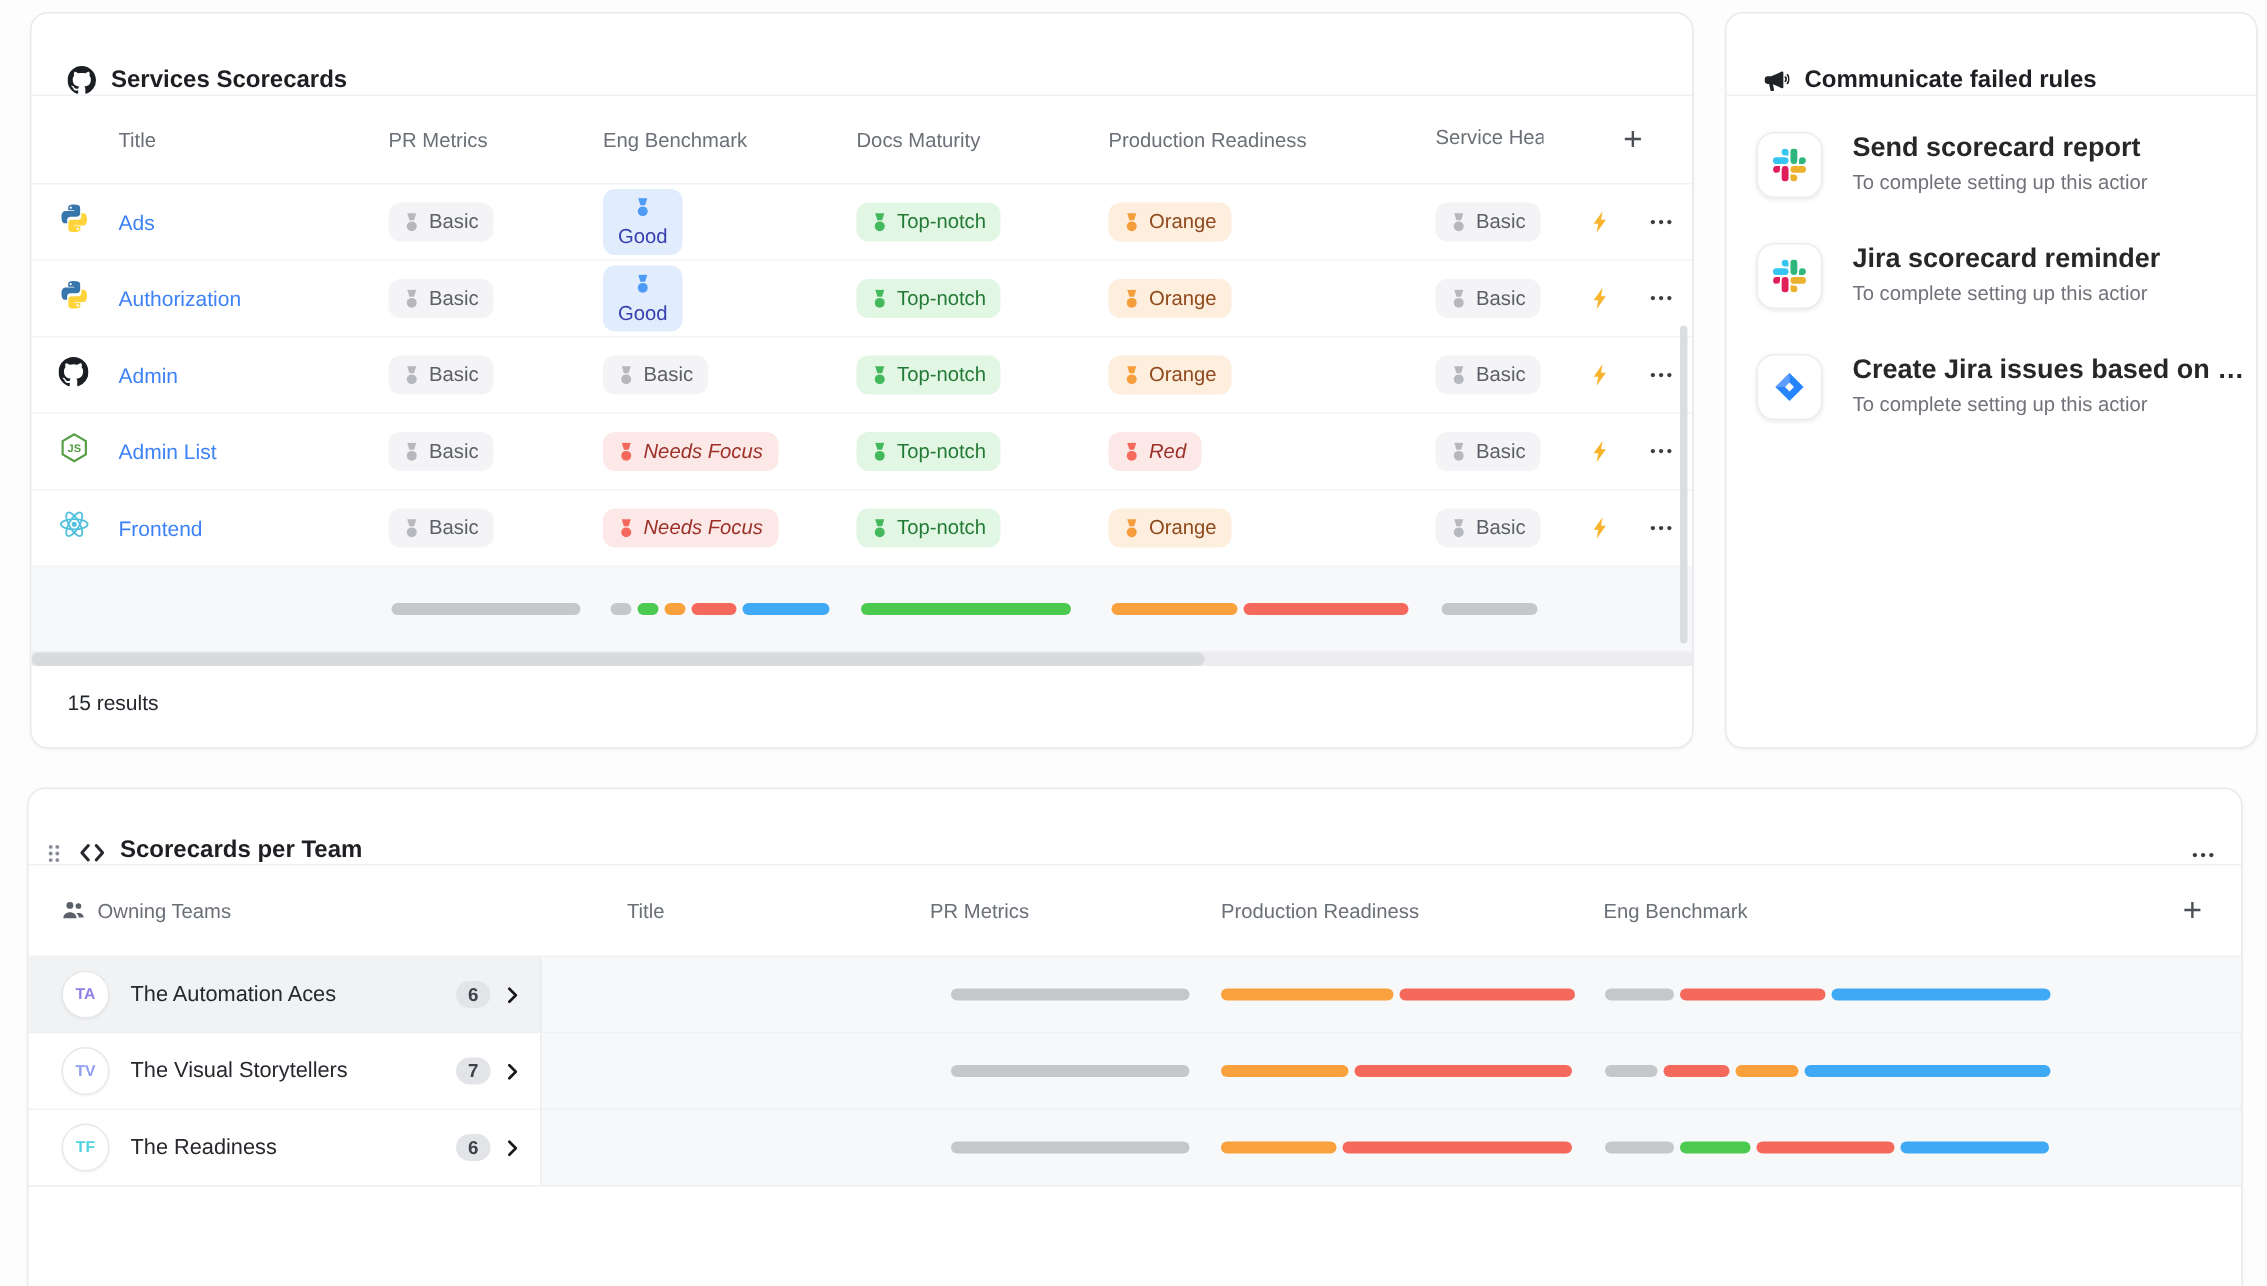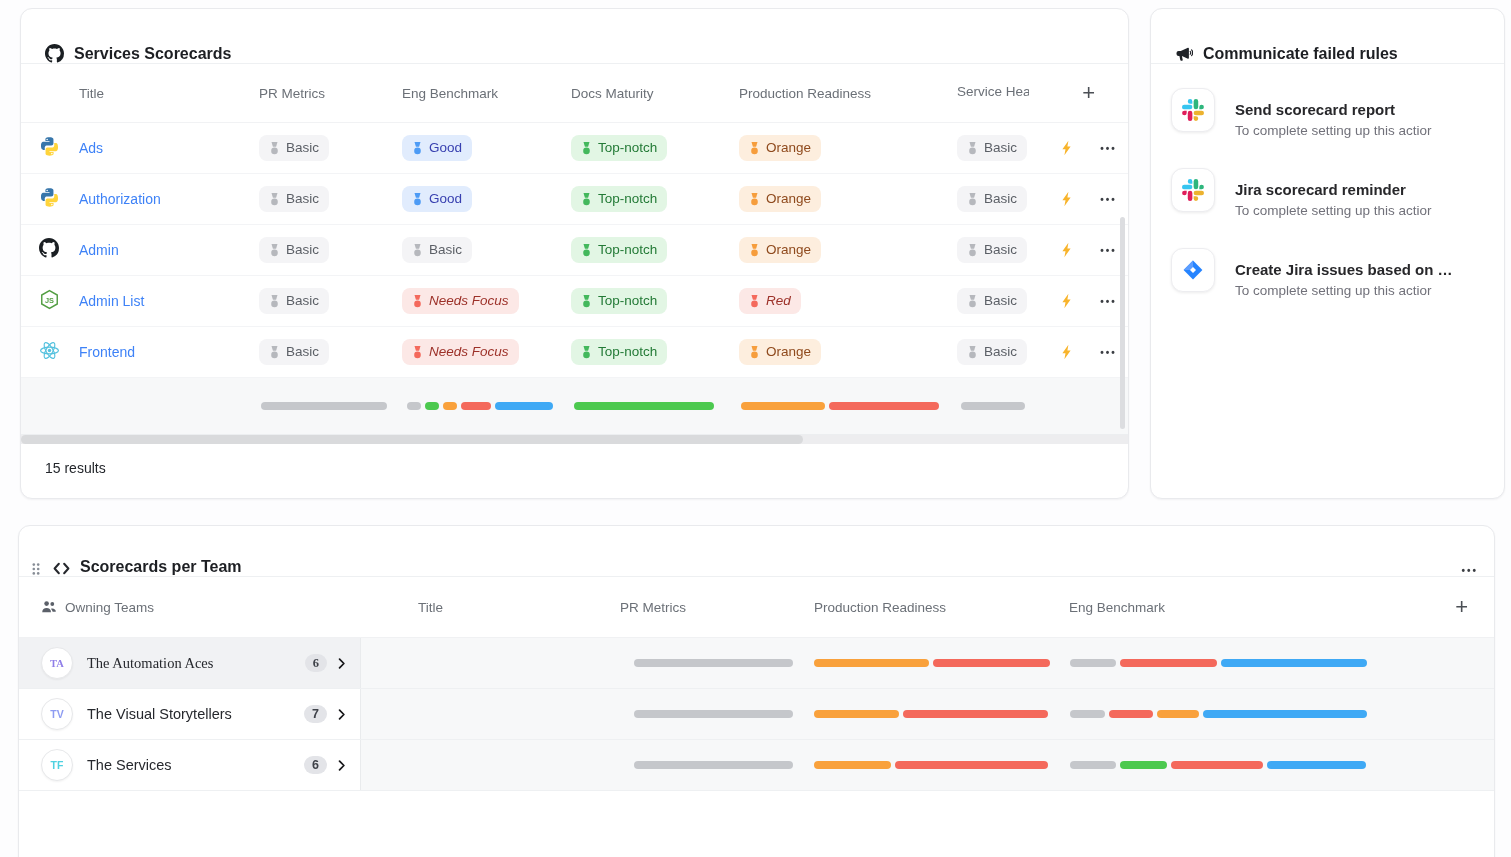--- a/index.html
+++ b/index.html
@@ -32,51 +32,51 @@
   .svc-link{color:#3e82f7;font-size:14px;font-weight:500;text-decoration:none;cursor:pointer;padding-left:2px;white-space:nowrap;}
   .center{display:flex;justify-content:center;align-items:center;}
   .plus-btn{position:absolute;right:33px;top:50%;transform:translateY(-50%);
             font-size:22px;font-weight:300;color:#4b4f55;cursor:pointer;line-height:1;}
   .dots{color:#3a3d42;font-size:10px;letter-spacing:2px;font-weight:900;cursor:pointer;white-space:nowrap;}
   .bolt{cursor:pointer;display:flex;}
 
   .badge{display:inline-flex;align-items:center;gap:6px;padding:6px 10px;border-radius:8px;
          font-size:13.5px;font-weight:500;line-height:1;white-space:nowrap;}
   .b-basic{background:#f4f4f6;color:#5b5f66;}  .b-basic .mi{color:#b6b8bd;}
-  .b-good{background:#e1ecfd;color:#3840b0;}   .b-good .mi{color:#4d9bf5;}
+  .b-good{background:#e1ecfd;color:#3840b0;flex-direction:column;}   .b-good .mi{color:#4d9bf5;}
   .b-top{background:#e2f6e4;color:#237a36;}    .b-top .mi{color:#43b85c;}
   .b-orange{background:#fdeede;color:#8f4a1d;} .b-orange .mi{color:#f69d3c;}
   .b-red{background:#fce8e6;color:#9c3028;font-style:italic;}    .b-red .mi{color:#f4695c;}
 
   .bars{display:flex;gap:4px;align-items:center;}
   .bar-seg{height:8px;border-radius:4px;flex:none;}
   .ml2{margin-left:2px;} .ml3{margin-left:3px;} .ml4{margin-left:4px;} .ml5{margin-left:5px;} .ml14{margin-left:14px;} .ml1{margin-left:1px;}
 
   .hscroll{height:9px;background:#ededef;position:relative;cursor:pointer;}
   .hscroll-thumb{position:absolute;left:0;top:0;height:9px;width:782px;background:#d9dadc;border-radius:5px;}
   .vscroll{position:absolute;right:3px;top:208px;width:5px;height:212px;background:#dcdde0;border-radius:3px;cursor:pointer;}
   .t1-footer{padding:16px 24px;font-size:14px;color:#23262b;}
 
   
   .ac-body{padding:24px 24px 0 20px;}
   .ac-item{display:flex;align-items:flex-start;gap:20px;margin-bottom:30px;cursor:pointer;}
   .ac-iconbox{width:42px;height:42px;border-radius:12px;background:#fff;border:1px solid #ededf0;
               box-shadow:0 1px 3px rgba(0,0,0,.08);display:flex;align-items:center;justify-content:center;flex:none;}
-  .ac-title{font-size:15px;font-weight:700;color:#27272a;margin-top:13px;white-space:nowrap;}
+  .ac-title{font-size:18px;font-weight:700;color:#27272a;margin-top:0;white-space:nowrap;}
   .ac-sub{font-size:13.5px;color:#71717a;margin-top:5px;white-space:nowrap;overflow:hidden;max-width:230px;}
 
   
   .t2-grid{display:grid;grid-template-columns:342px 259px 194px 255px 325px 1fr;align-items:center;}
   .t2-head{height:60px;color:#6b7077;font-size:13.5px;border-bottom:1px solid #f0f1f3;}
   .t2-head .owning-h{display:flex;align-items:center;gap:8px;padding-left:22px;}
   .t2-head .title-h{padding-left:57px;}
   .t2-head .plus2{justify-self:end;margin-right:26px;font-size:22px;font-weight:300;color:#4b4f55;cursor:pointer;line-height:1;}
   .t2-row{height:50px;background:#f7f8f9;border-bottom:1px solid #eef0f2;cursor:pointer;}
   .t2-owning{background:#fff;border-right:1px solid #e9ebed;height:100%;display:flex;align-items:center;padding:0 12px 0 22px;}
-  .t2-owning.selected{background:#f1f2f4;font-family:Liberation Serif, serif;}
+  .t2-owning.selected{background:#f1f2f4;}
   .avatar{width:30px;height:30px;border-radius:50%;background:#fff;border:1px solid #e7e8ea;
           box-shadow:0 1px 2px rgba(0,0,0,.05);display:flex;align-items:center;justify-content:center;
           font-size:10.5px;font-weight:700;flex:none;}
   .team-name{margin-left:14px;font-size:14.5px;color:#26282d;font-weight:500;flex:1;white-space:nowrap;overflow:hidden;}
   .count-pill{background:#e3e4e8;border-radius:10px;padding:3px 8px;font-size:12.5px;color:#3f4249;font-weight:600;line-height:1;}
   .chev{margin-left:8px;display:flex;}
   .drag-handle{display:flex;margin-right:2px;cursor:grab;}
 </style>
 </head>
 <body>
@@ -599,21 +599,21 @@
           <div class="bar-seg" style="width: 42px; background: rgb(249, 161, 60);"></div>
           <div class="bar-seg" style="width: 164px; background: rgb(63, 169, 245);"></div>
         </div>
       </div>
     <div></div>
   </div>
 
   <div class="t2-grid t2-row">
     <div class="t2-owning">
       <span class="avatar" style="color: rgb(79, 209, 224);">TF</span>
-      <span class="team-name">The Services</span>
+      <span class="team-name">The Readiness</span>
       <span class="count-pill">6</span>
       <span class="chev">
           <svg width="13" height="13" viewBox="0 0 12 12" fill="none" stroke="#18181b" stroke-width="1.6" stroke-linecap="round" stroke-linejoin="round">
             <path d="M4.2 2 8.2 6l-4 4"></path>
           </svg>
         </span>
     </div>
     <div></div>
     <div>
         <div class="bars ml14">

